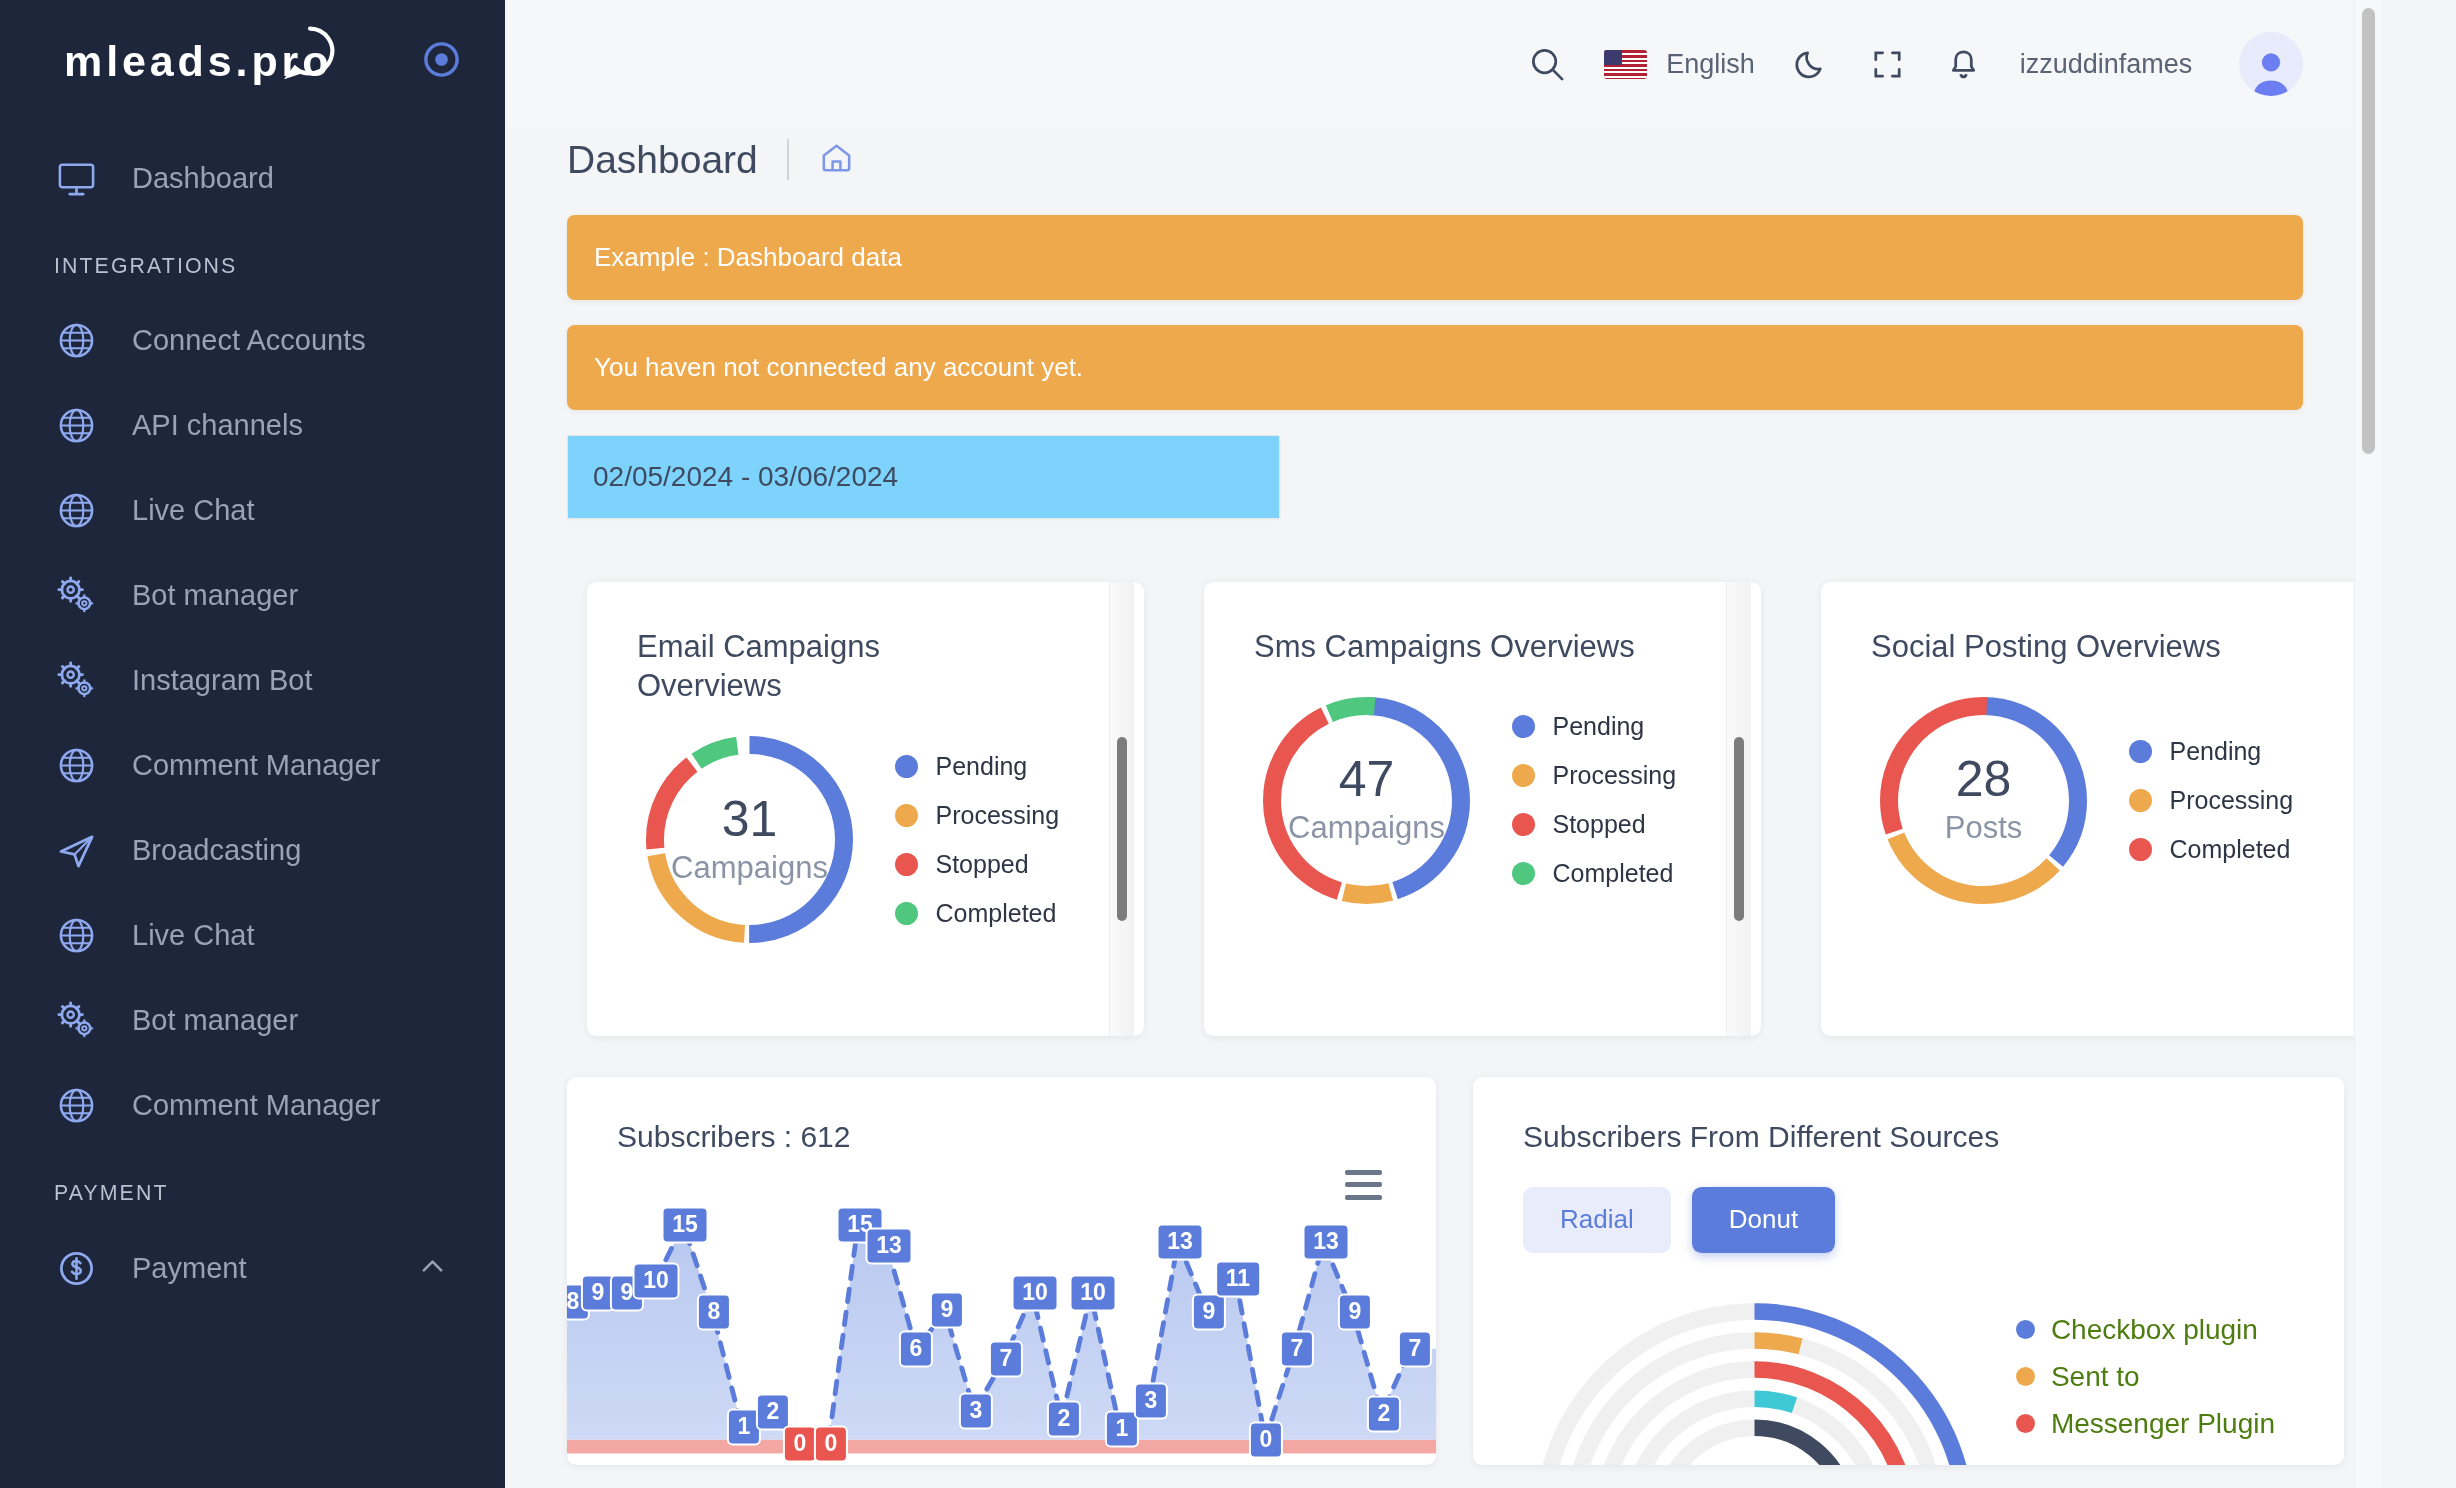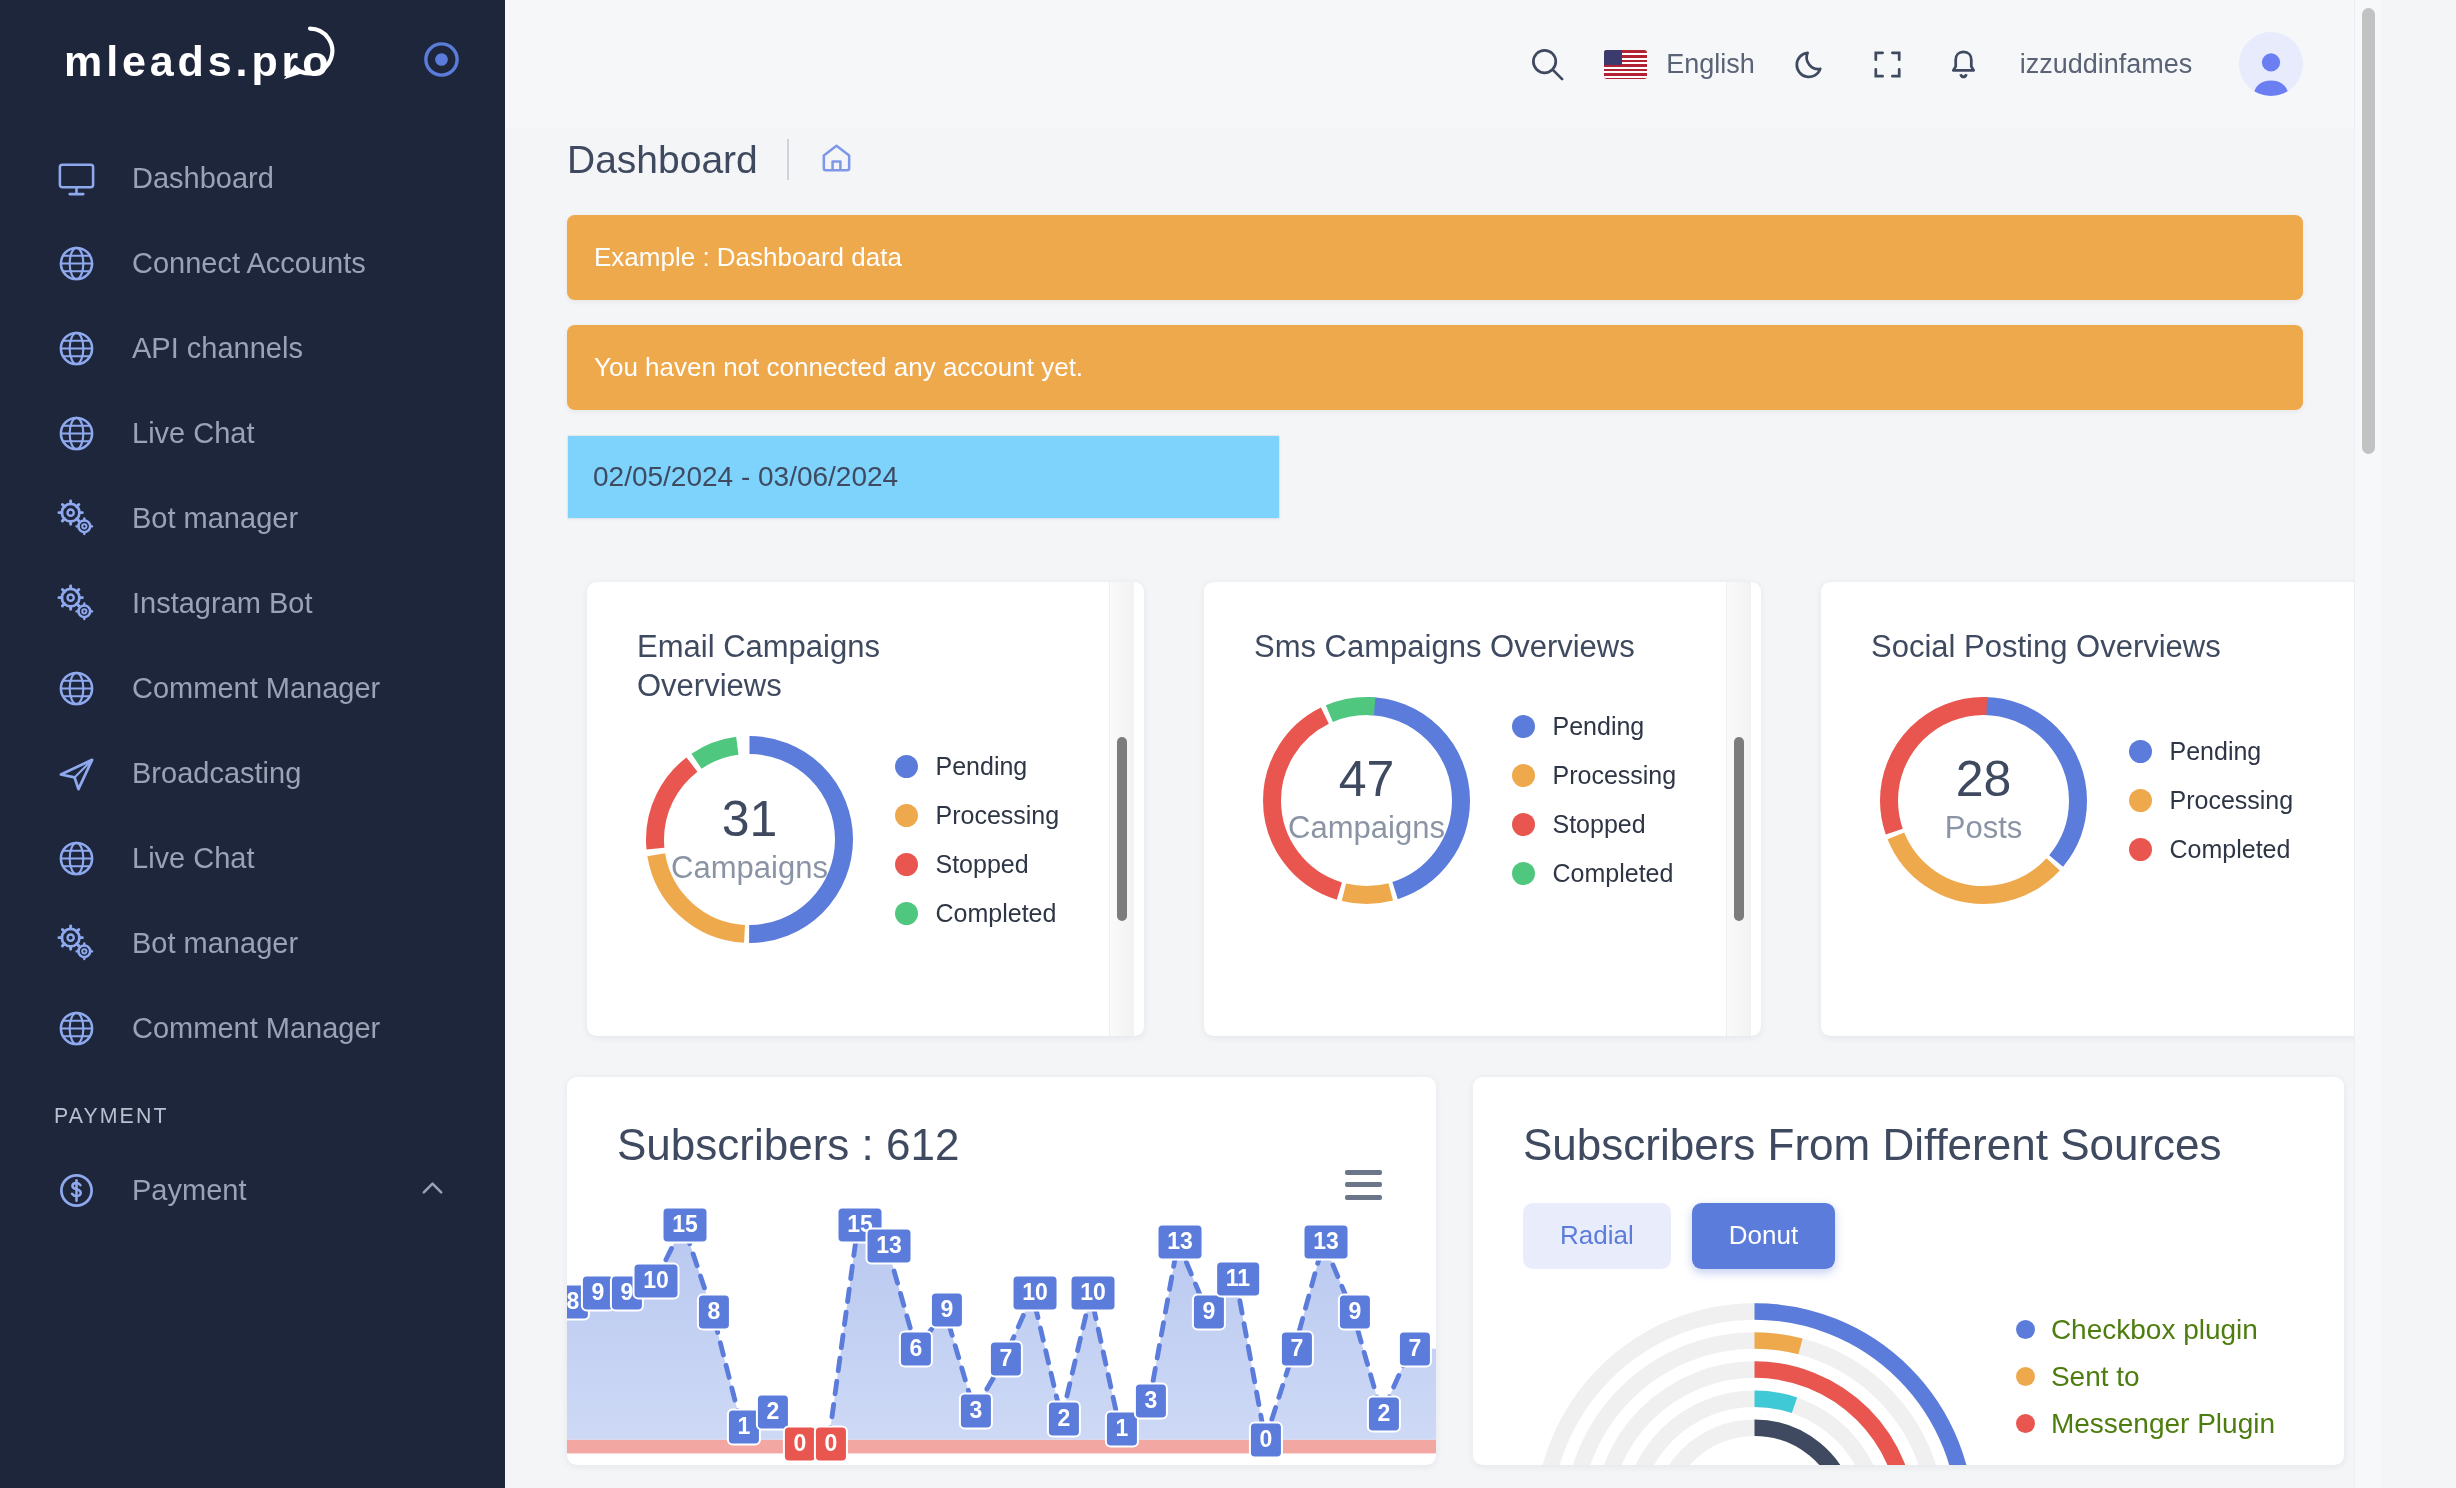--- a/index.html
+++ b/index.html
@@ -159,21 +159,21 @@
 
   
   .bottom-row { display: flex; gap: 37px; margin-top: 41px; }
   .sub-card {
     background: #fff; border-radius: 9.7px;
     box-shadow: 0 1.9px 7.8px rgba(30,40,70,0.07);
     width: 869px; flex: 0 0 869px; height: 388px;
     padding: 43px 0 0 50px; position: relative; overflow: hidden;
   }
   .sub-card.wide { width: 871px; flex: 0 0 871px; }
-  .sub-title { font-size: 44px; color: #3f4a60; }
+  .sub-title { font-size: 30px; color: #3f4a60; }
   .hamb { position: absolute; right: 54px; top: 93px; width: 37px; }
   .hamb i { display:block; height:4.9px; background:#6b7688; margin-bottom:7.8px; border-radius:1.9px; }
 
   .spark { position: absolute; left: 0; right: 0; top: 109px; height: 281px; overflow: hidden; }
 
   .tag {
     position: absolute; transform: translate(-50%,-50%);
     background: #5b7cda; color: #fff; font-size: 23px;
     border-radius: 5.8px; padding: 3.9px 8.7px; font-weight: 700;
     border: 2.9px solid #fff; line-height: 1.1;
@@ -230,20 +230,21 @@
       <div class="nav-item">
         <span class="ico">
           <svg width="41" height="41" viewBox="0 0 42 42">
               <rect x="4" y="7" width="34" height="23" rx="2.5" fill="none" stroke="#8fa9ef" stroke-width="2.6"></rect>
               <path d="M14 37h14M21 30v7" stroke="#8fa9ef" stroke-width="2.6" fill="none" stroke-linecap="round"></path>
             </svg>
         </span>
         <span class="label">Dashboard</span>
       </div>
 
+      <div class="nav-section">INTEGRATIONS</div>
 
       <div class="nav-item">
         <span class="ico">
           <svg width="39" height="39" viewBox="0 0 40 40">
               <circle cx="20" cy="20" r="16" fill="none" stroke="#8fa9ef" stroke-width="2.6"></circle>
               <ellipse cx="20" cy="20" rx="7" ry="16" fill="none" stroke="#8fa9ef" stroke-width="2.2"></ellipse>
               <path d="M4 20h32M6.5 12h27M6.5 28h27" stroke="#8fa9ef" stroke-width="2.2"></path>
             </svg>
         </span>
         <span class="label">Connect Accounts</span>

